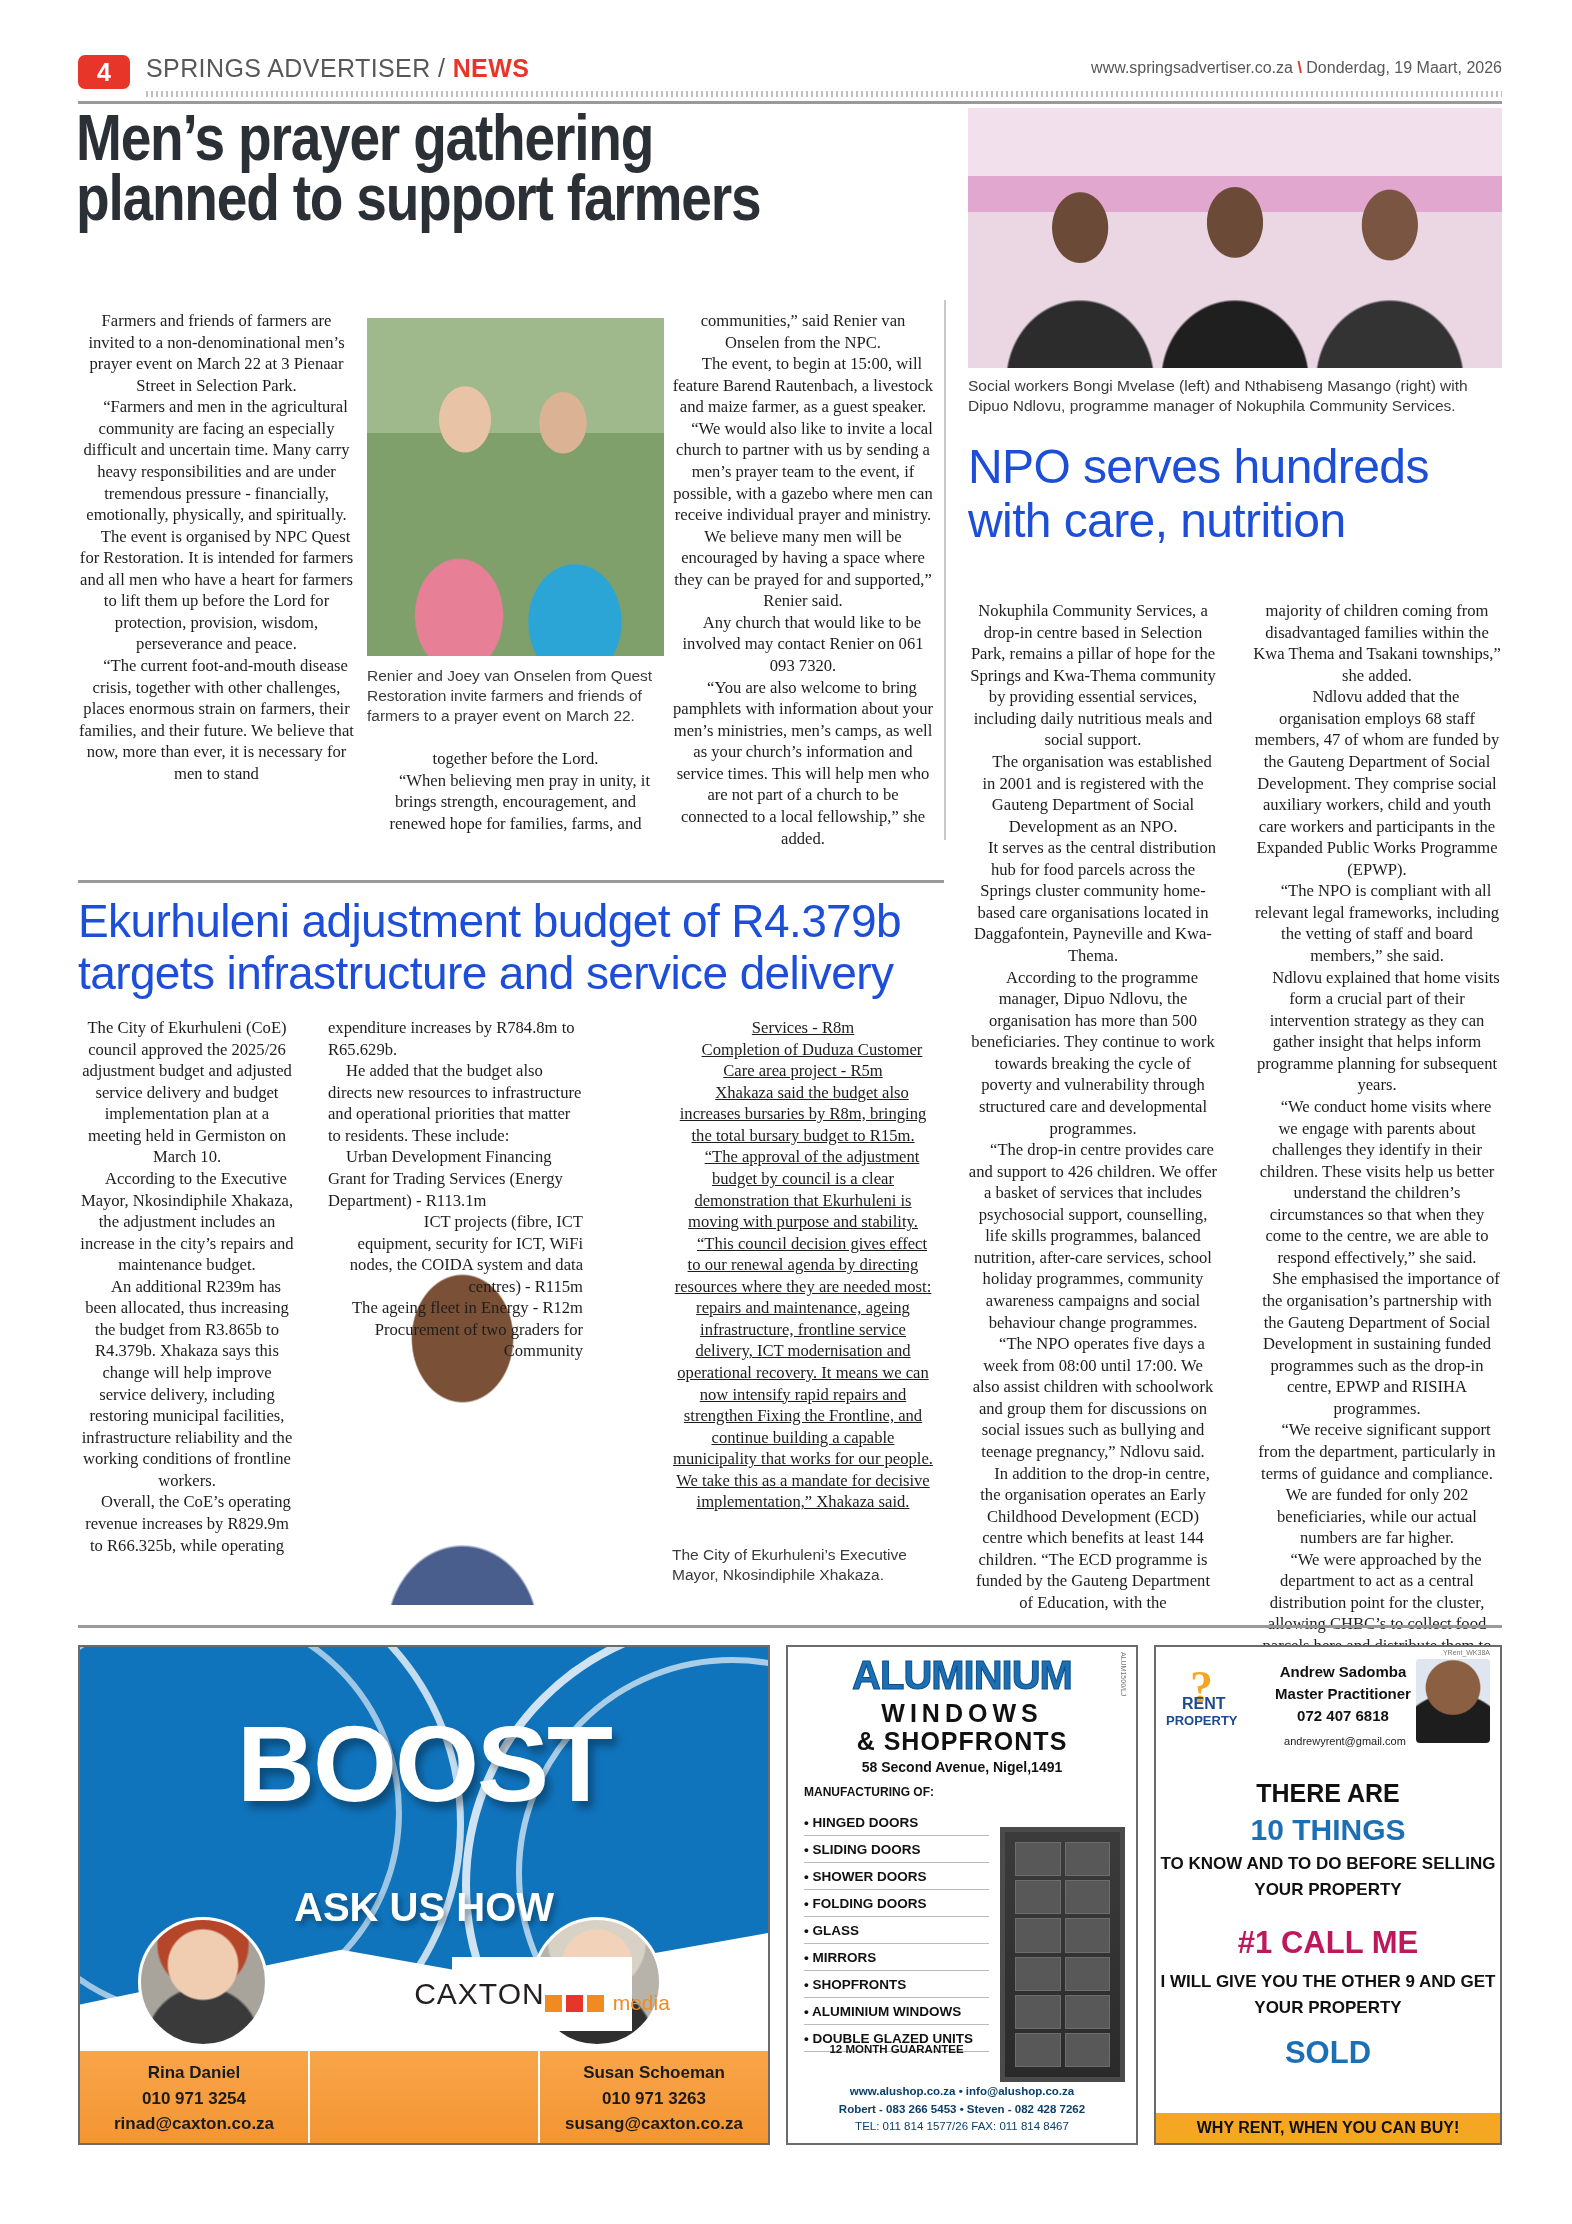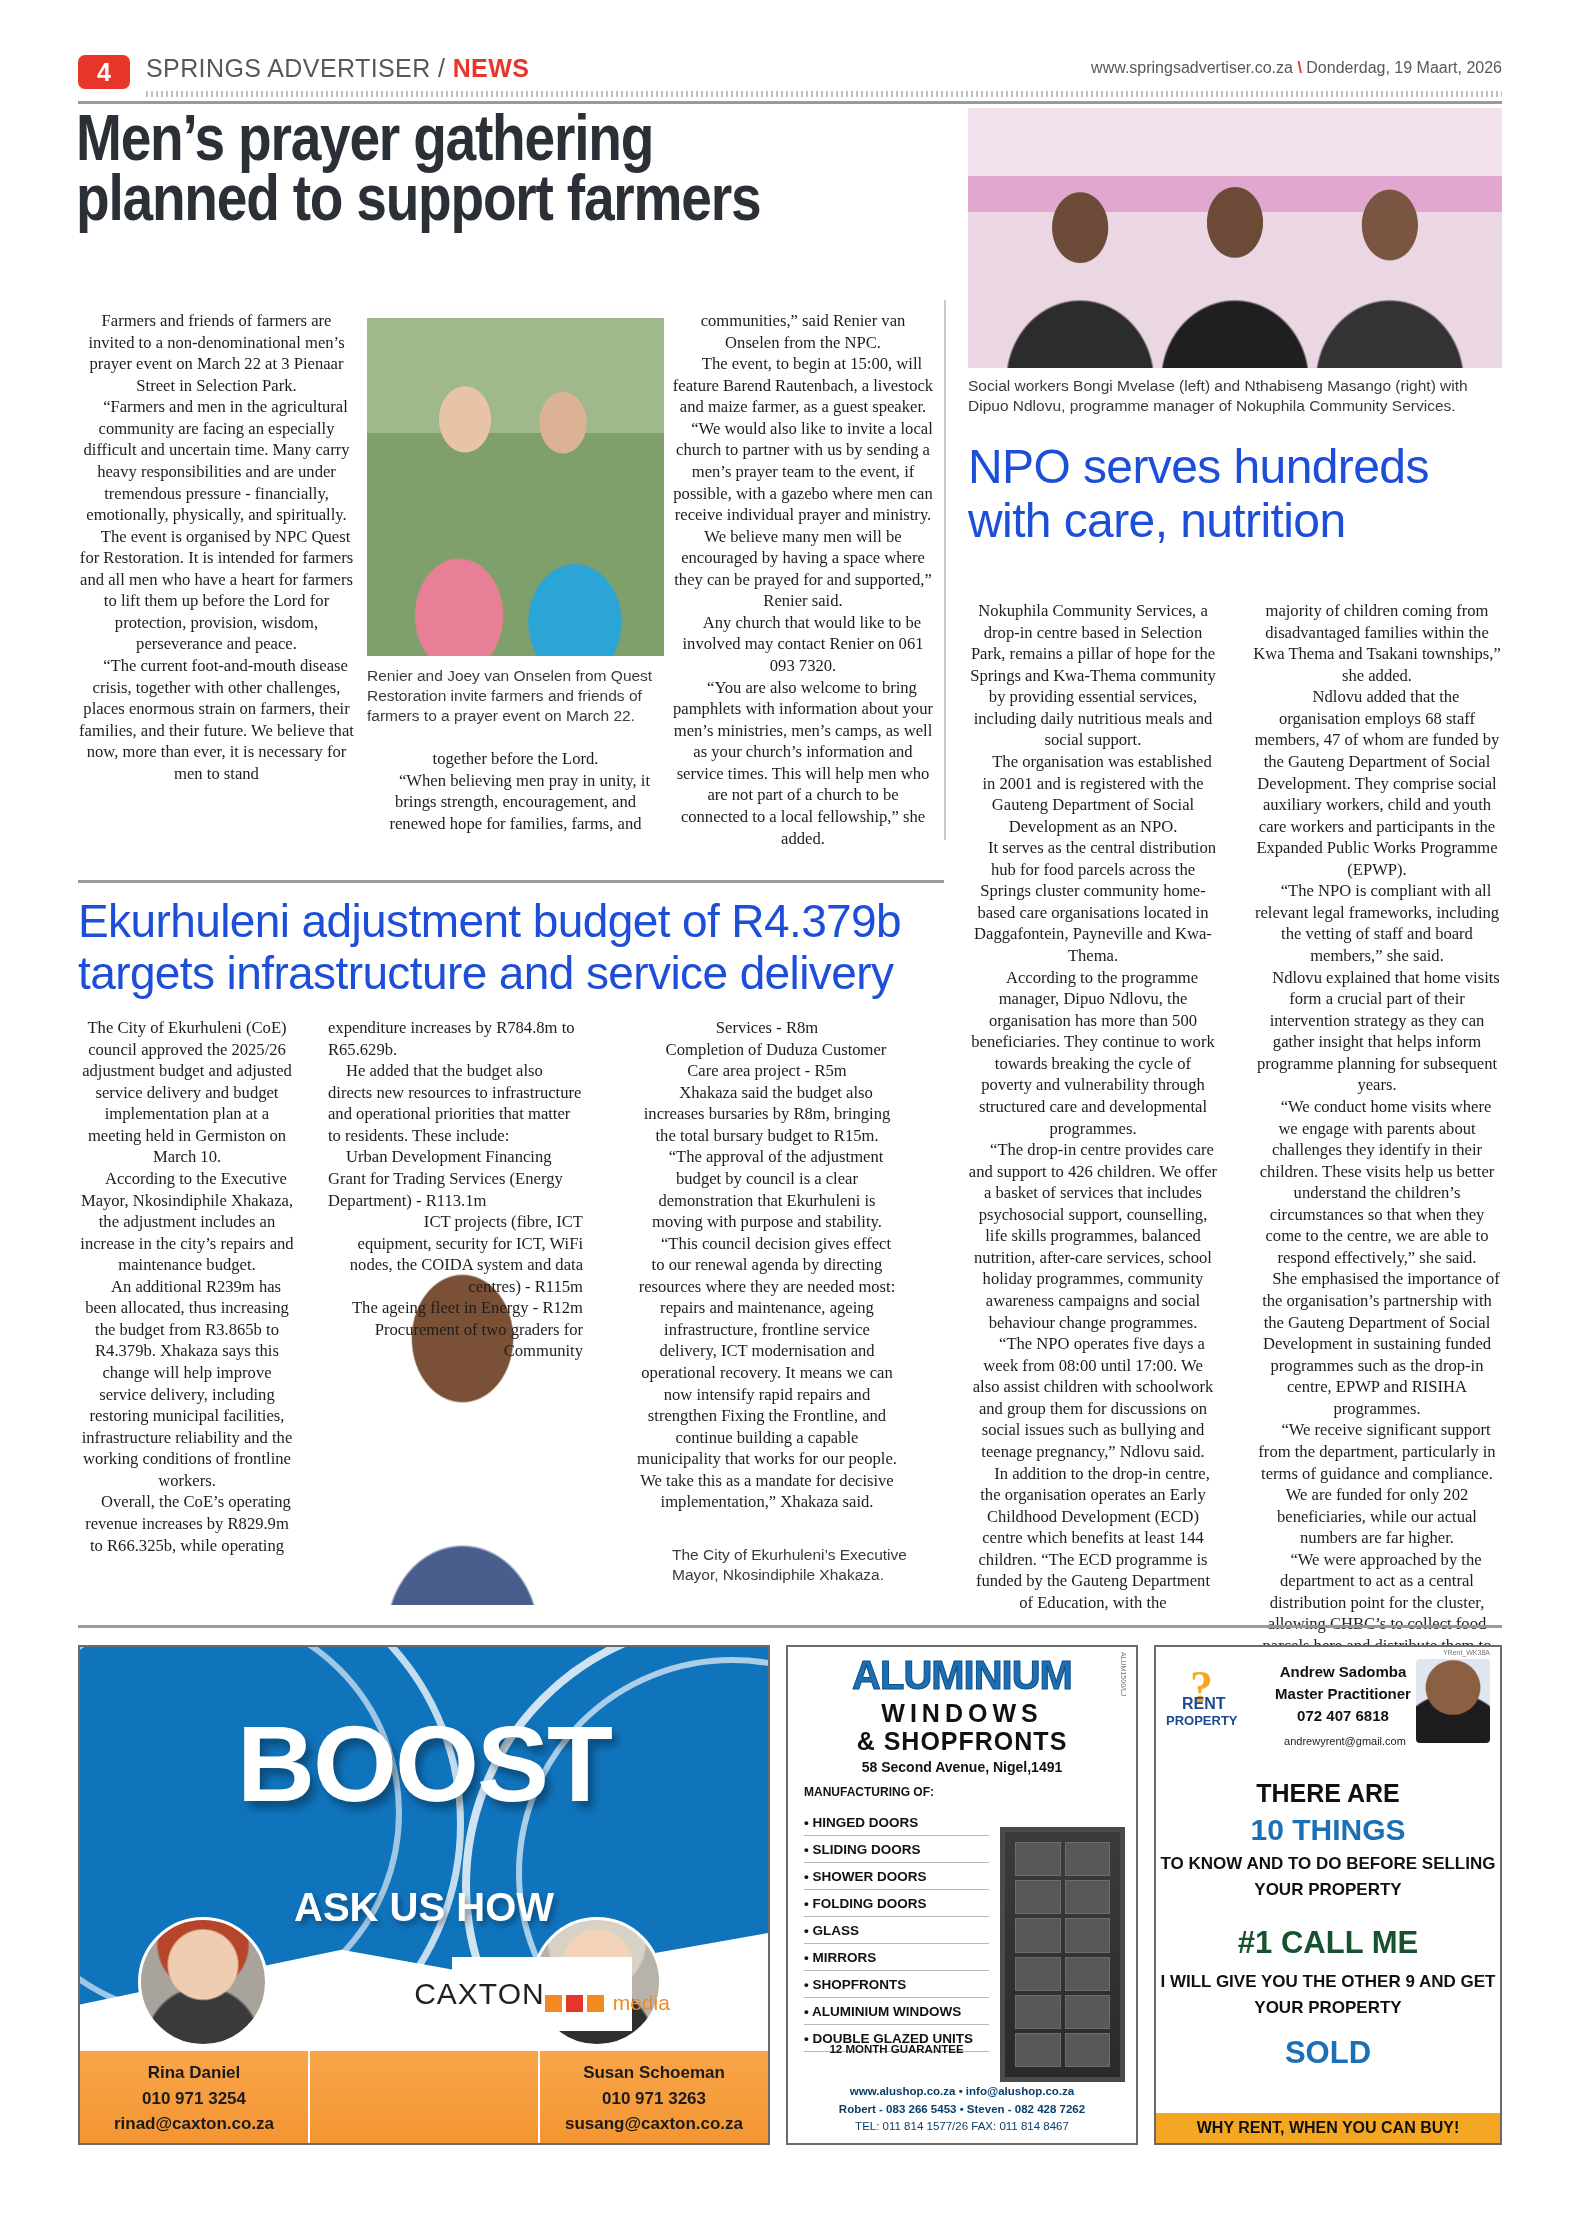--- a/index.html
+++ b/index.html
@@ -218,21 +218,21 @@
     font-family:"Liberation Sans",sans-serif;font-weight:bold;font-size:15px;color:#111;line-height:1.45;}
   .rent-mail{position:absolute;left:100px;top:88px;width:178px;text-align:center;
     font-family:"Liberation Sans",sans-serif;font-size:11px;color:#222;}
   .rent-head{position:absolute;left:0;right:0;top:132px;text-align:center;
     font-family:"Liberation Sans",sans-serif;font-weight:bold;font-size:25px;color:#111;}
   .rent-10{position:absolute;left:0;right:0;top:166px;text-align:center;
     font-family:"Liberation Sans",sans-serif;font-weight:bold;font-size:30px;color:#1b6fb5;}
   .rent-l3{position:absolute;left:0;right:0;top:204px;text-align:center;
     font-family:"Liberation Sans",sans-serif;font-weight:bold;font-size:17px;color:#111;line-height:1.5;}
   .rent-call{position:absolute;left:0;right:0;top:278px;text-align:center;
-    font-family:"Liberation Sans",sans-serif;font-weight:bold;font-size:31px;color:#14532d;}
+    font-family:"Liberation Sans",sans-serif;font-weight:bold;font-size:31px;color:#be185d;}
   .rent-give{position:absolute;left:0;right:0;top:322px;text-align:center;
     font-family:"Liberation Sans",sans-serif;font-weight:bold;font-size:17px;color:#111;line-height:1.5;}
   .rent-sold{position:absolute;left:0;right:0;top:388px;text-align:center;
     font-family:"Liberation Sans",sans-serif;font-weight:bold;font-size:31px;color:#1b6fb5;}
   .rent-strip{position:absolute;left:0;right:0;bottom:0;height:30px;background:#f5a623;
     font-family:"Liberation Sans",sans-serif;font-weight:bold;font-size:16px;color:#111;
     text-align:center;line-height:30px;}
   .rent-head-portrait{position:absolute;right:10px;top:12px;width:74px;height:84px;border-radius:4px;
     background:
       radial-gradient(circle at 50% 34%,#8a5f42 0 40%,transparent 42%),
@@ -320,21 +320,21 @@
 
   <div class="col" style="left:328px;top:1017px;width:255px;text-align:right;">
     <p class="first" style="text-align:left">expenditure increases by R784.8m to R65.629b.</p>
     <p style="text-align:left">He added that the budget also directs new resources to infrastructure and operational priorities that matter to residents. These include:</p>
     <p style="text-align:left">Urban Development Financing Grant for Trading Services (Energy Department) - R113.1m</p>
     <p>ICT projects (fibre, ICT equipment, security for ICT, WiFi nodes, the COIDA system and data centres) - R115m</p>
     <p>The ageing fleet in Energy - R12m</p>
     <p>Procurement of two graders for Community</p>
   </div>
 
-  <div class="col" style="left:636px;top:1017px;width:262px;">
+  <div class="col" style="left:672px;top:1017px;width:262px;text-decoration:underline;">
     <p class="first">Services - R8m</p>
     <p>Completion of Duduza Customer Care area project - R5m</p>
     <p>Xhakaza said the budget also increases bursaries by R8m, bringing the total bursary budget to R15m.</p>
     <p>“The approval of the adjustment budget by council is a clear demonstration that Ekurhuleni is moving with purpose and stability.</p>
     <p>“This council decision gives effect to our renewal agenda by directing resources where they are needed most: repairs and maintenance, ageing infrastructure, frontline service delivery, ICT modernisation and operational recovery. It means we can now intensify rapid repairs and strengthen Fixing the Frontline, and continue building a capable municipality that works for our people. We take this as a mandate for decisive implementation,” Xhakaza said.</p>
   </div>
 
   <div class="cap" style="left:672px;top:1545px;width:262px;">The City of Ekurhuleni’s Executive Mayor, Nkosindiphile Xhakaza.</div>
 
   <div class="hrule" style="left:78px;top:1625px;width:1424px;"></div>

